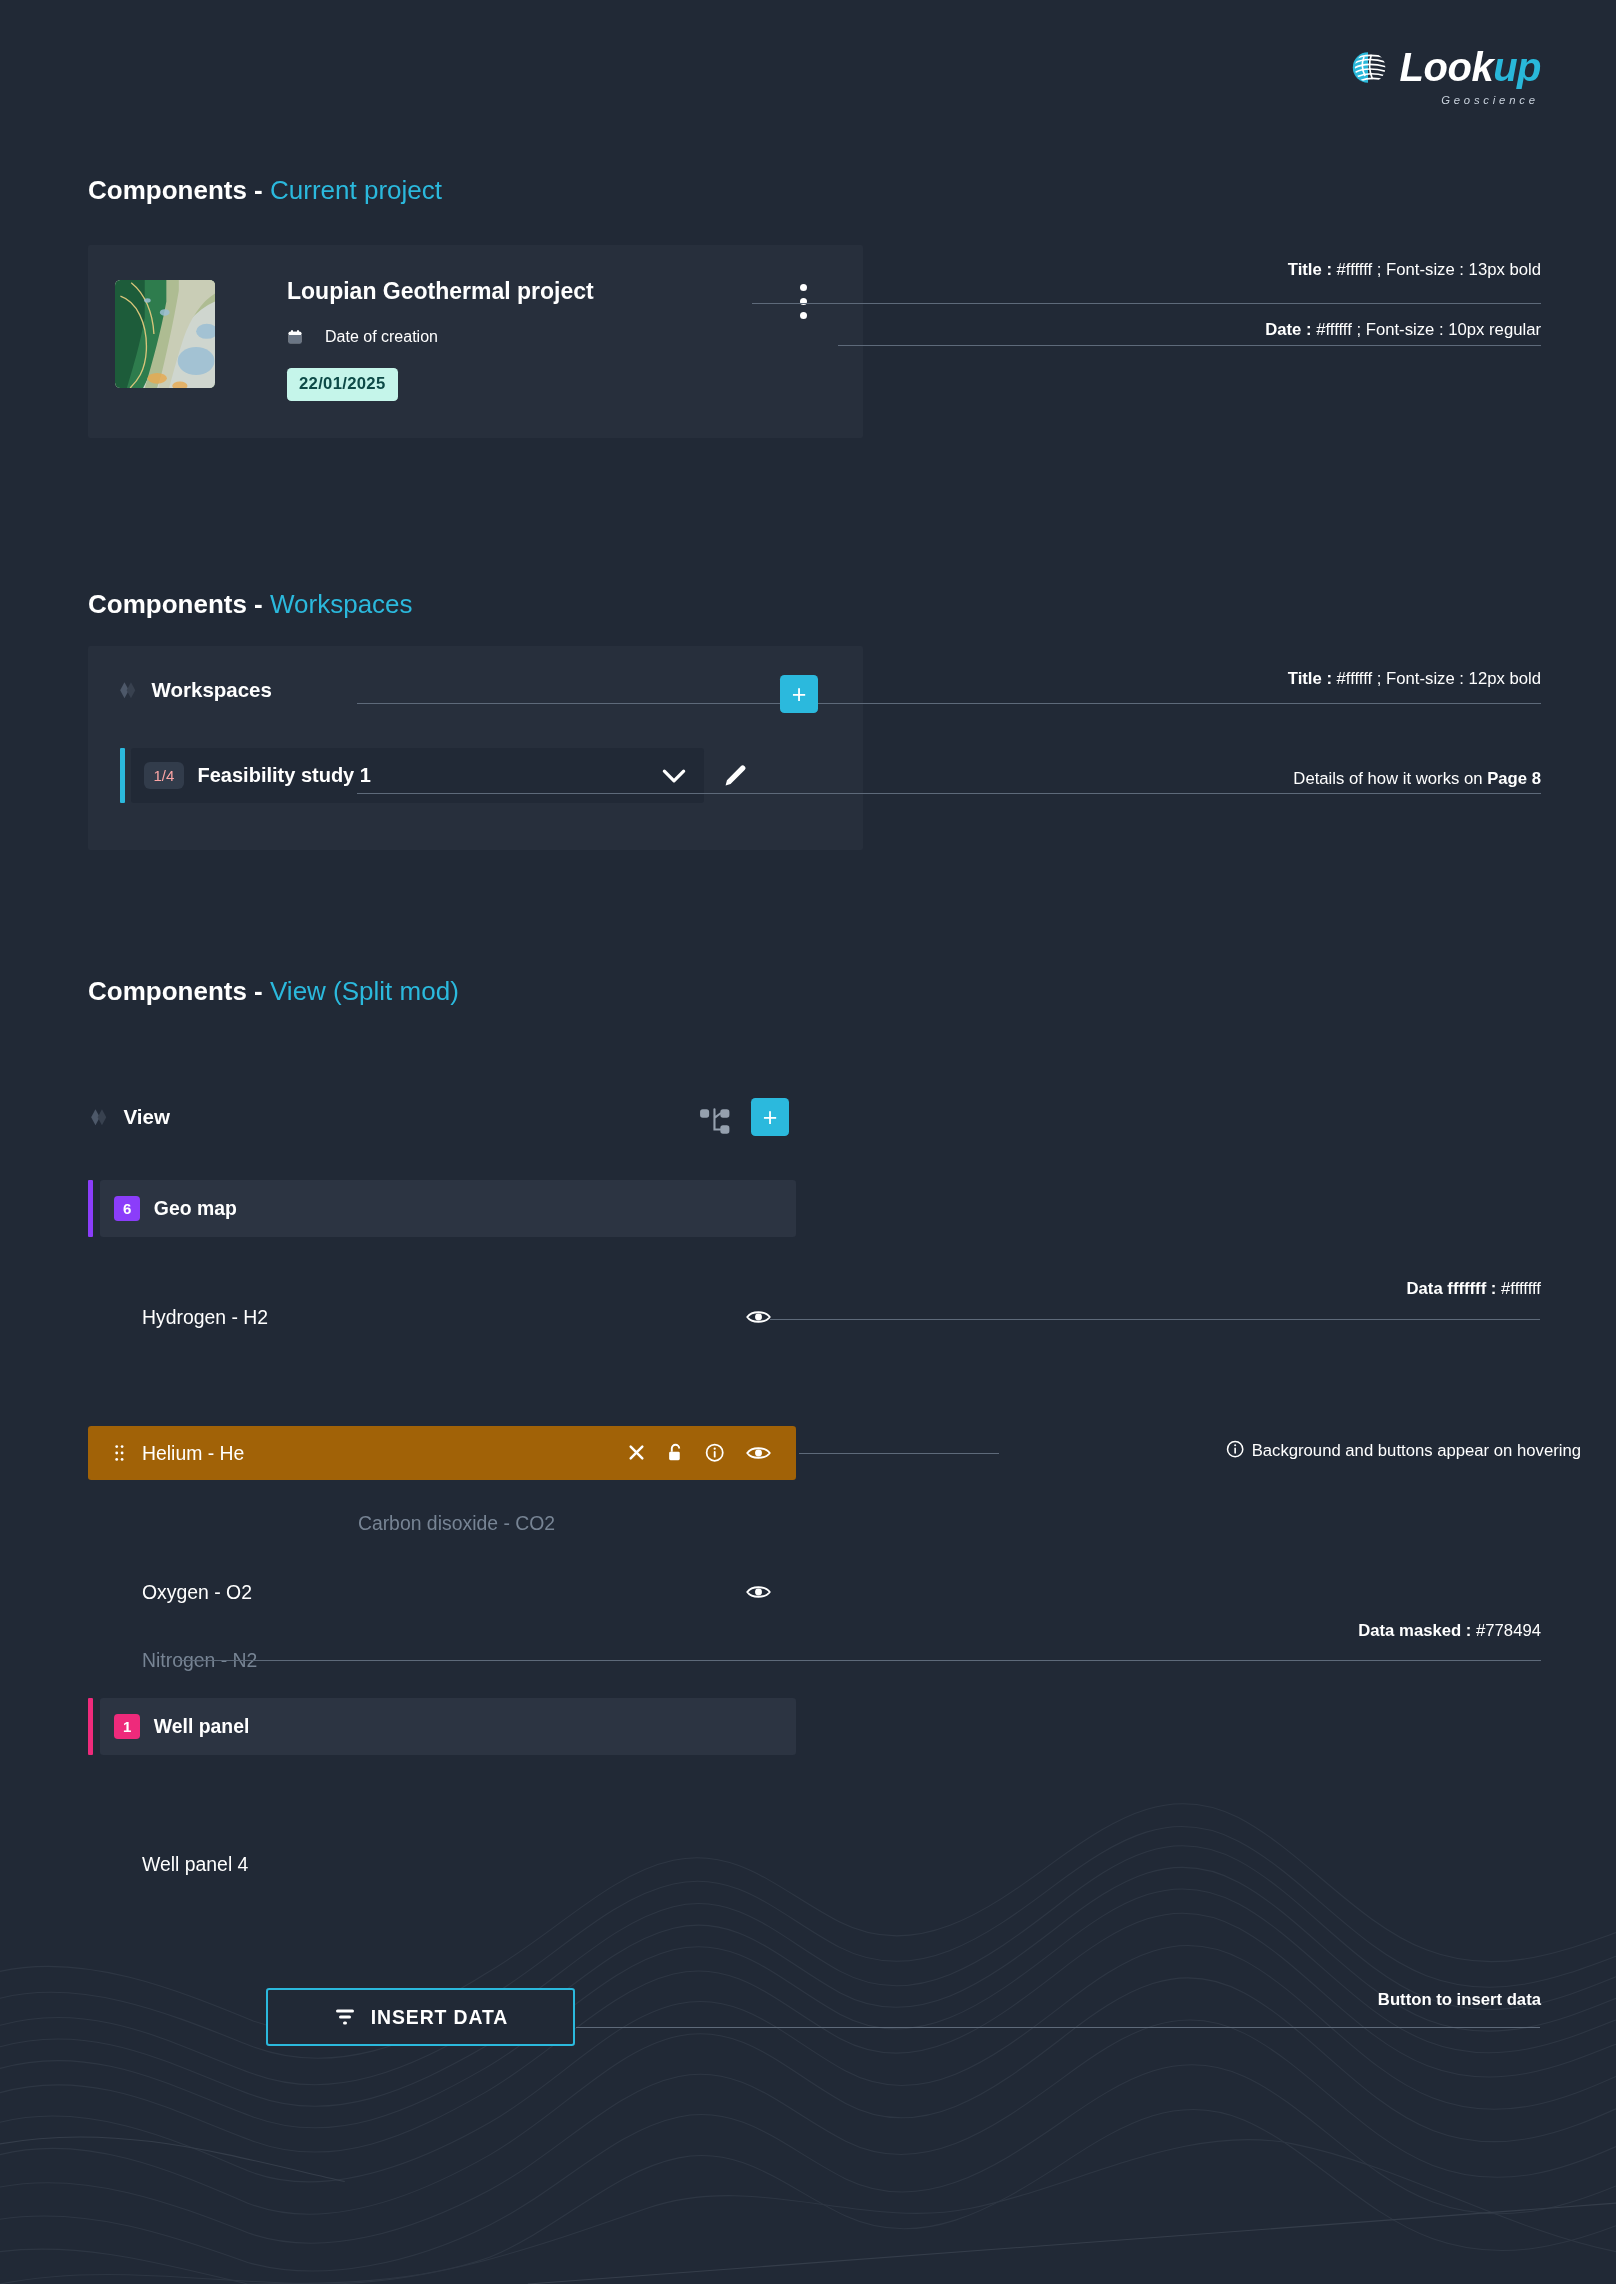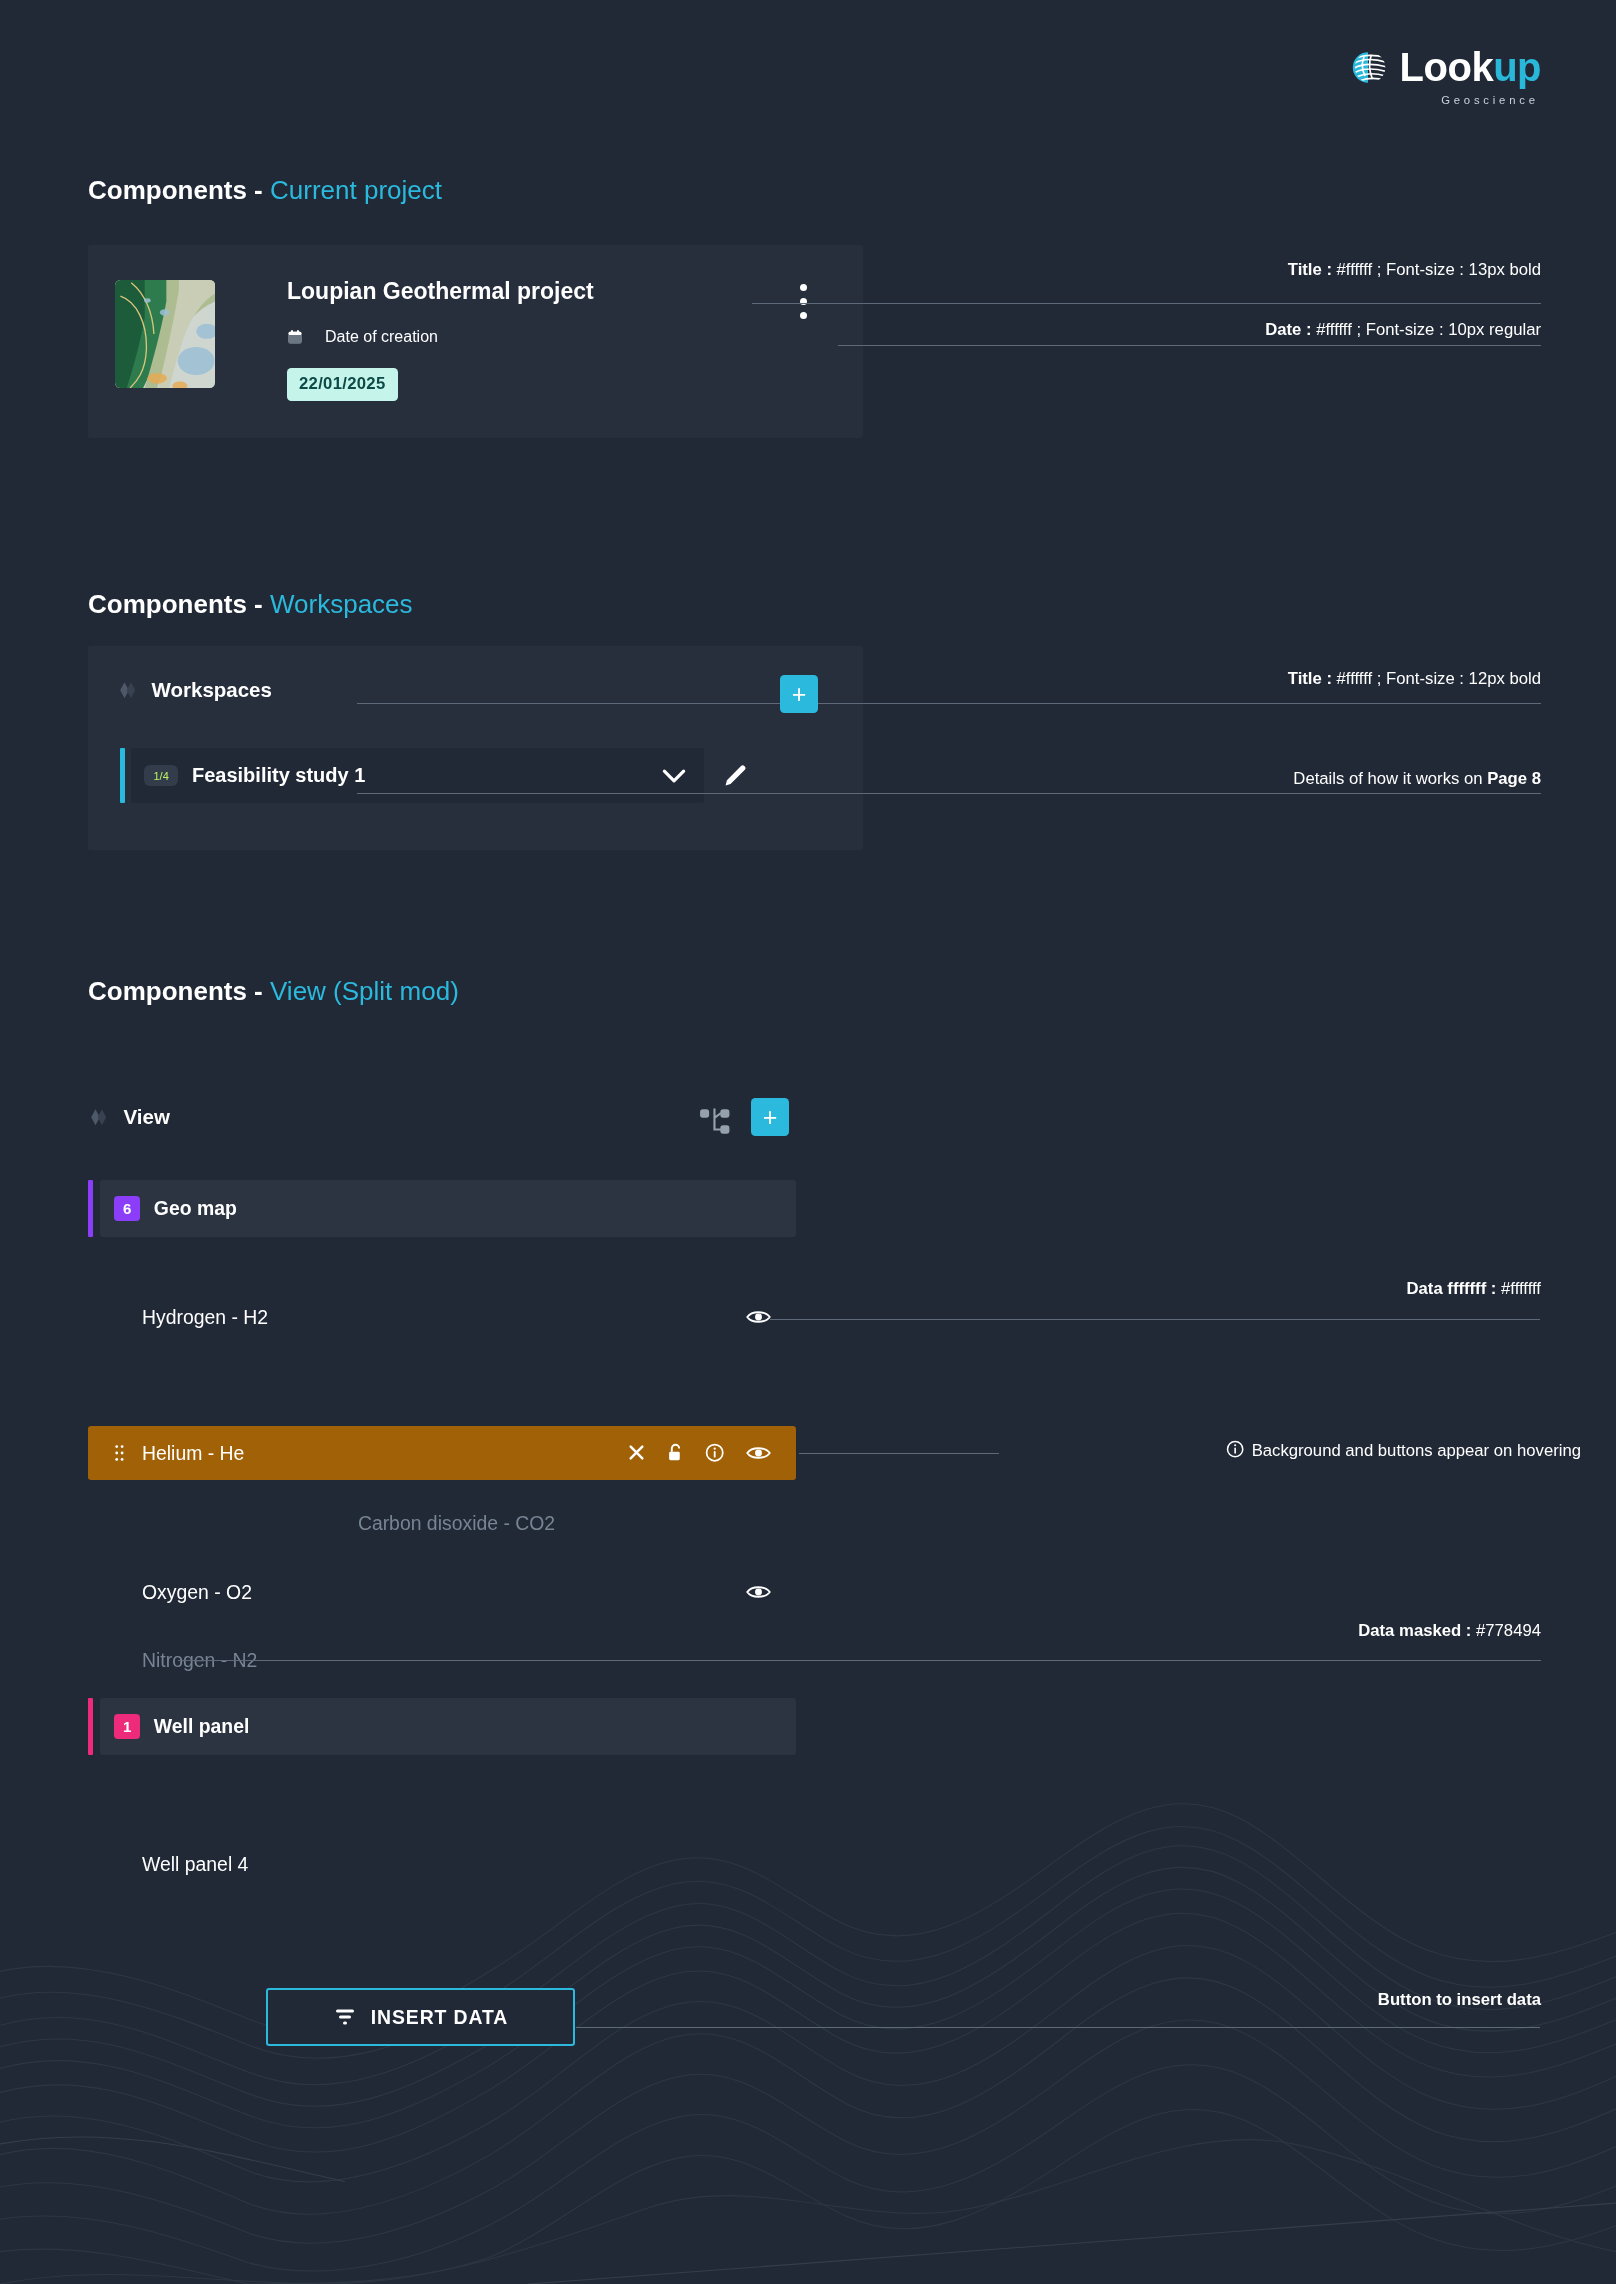--- a/index.html
+++ b/index.html
@@ -29,20 +29,21 @@
   }
 
   
   .logo-wrap {
     position: absolute;
     top: 47px;
     right: 75px;
     display: flex;
     flex-direction: column;
     align-items: flex-end;
+    font-style: italic;
   }
   .logo-row { display: flex; align-items: center; gap: 9.7px; }
   .logo-mark { width: 44px; height: 39px; }
   .logo-text {
     font-size: 40px;
     font-weight: 700;
     letter-spacing: -0.5px;
     color: #ffffff;
     line-height: 1;
   }
@@ -155,22 +156,22 @@
     flex: 1;
     background: #212936;
     border-radius: 3.2px;
     margin-left: 6.5px;
     display: flex; align-items: center;
     padding: 0 14px 0 13px;
     position: relative;
   }
   .ws-count {
     background: #323c4b;
-    color: #bef264;
-    font-size: 11px;
+    color: #fca5a5;
+    font-size: 15px;
     padding: 4.8px 9.2px;
     border-radius: 6px;
     margin-right: 14px;
   }
   .ws-name { font-size: 20px; font-weight: 700; color: #ffffff; }
   .ws-chevron { position: absolute; right: 18.3px; top: 50%; transform: translateY(-50%); }
   .ws-edit {
     width: 62px;
     display: flex; align-items: center; justify-content: center;
   }

